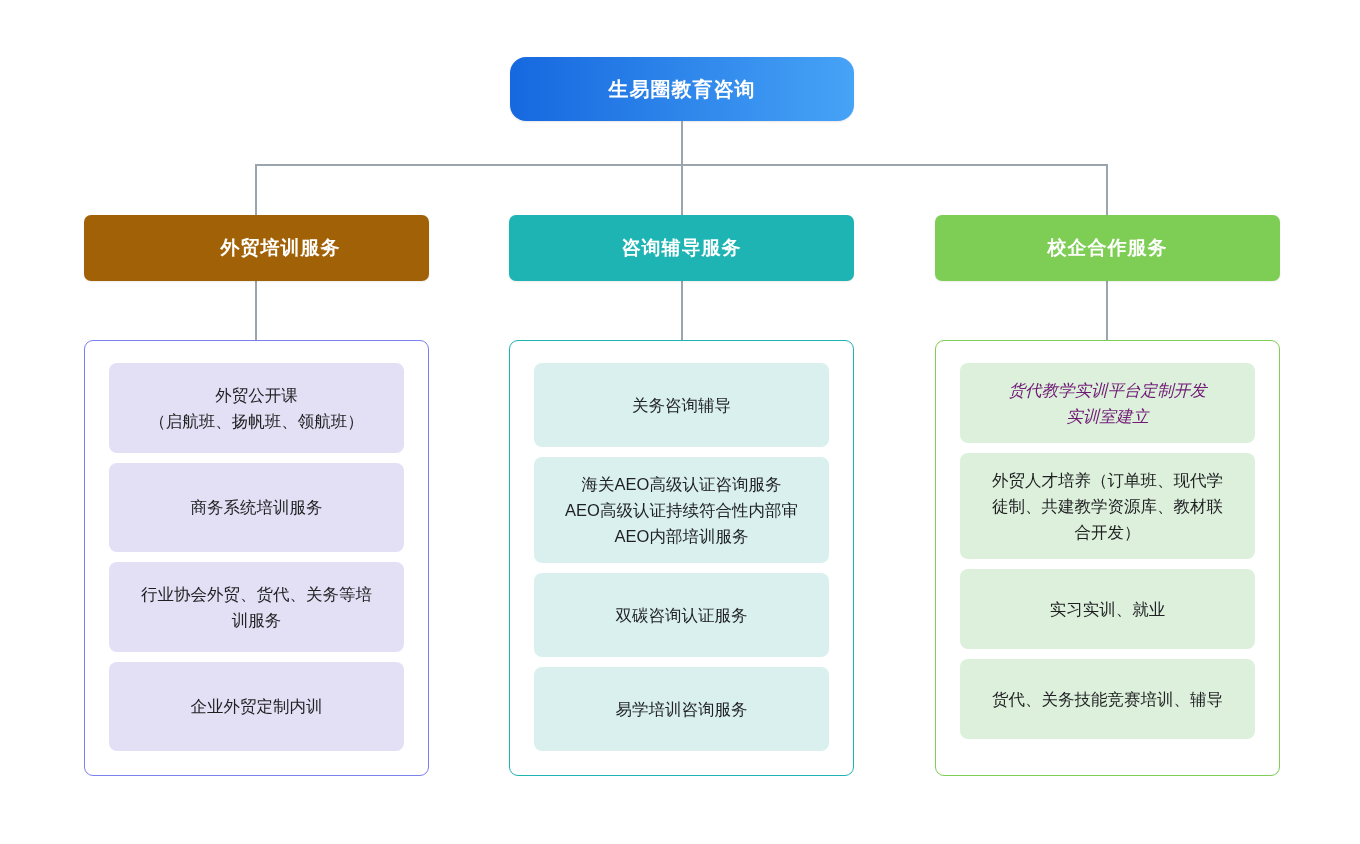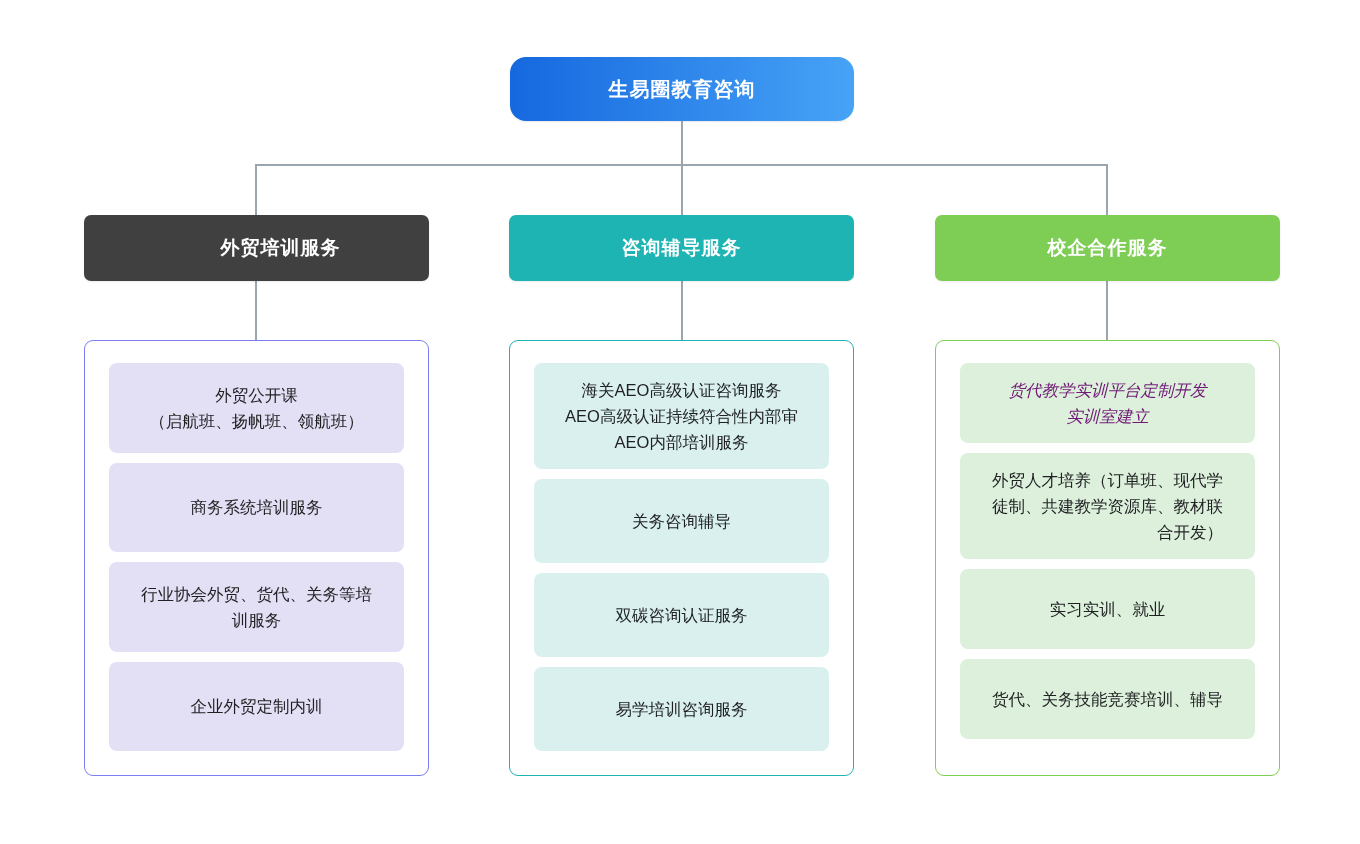--- a/index.html
+++ b/index.html
@@ -121,21 +121,21 @@
   <div class="connector h-line" style="left: 256px; top: 164px; width: 852px; background: rgb(154, 165, 173);"></div>
   <div class="connector v-line" style="left: 255px; top: 164px; height: 51px; background: rgb(154, 165, 173);"></div>
   <div class="connector v-line" style="left: 681px; top: 164px; height: 51px; background: rgb(154, 165, 173);"></div>
   <div class="connector v-line" style="left: 1106px; top: 164px; height: 51px; background: rgb(154, 165, 173);"></div>
 
   <div class="connector v-line" style="left: 255px; top: 281px; height: 59px; background: rgb(154, 165, 173);"></div>
   <div class="connector v-line" style="left: 681px; top: 281px; height: 59px; background: rgb(154, 165, 173);"></div>
   <div class="connector v-line" style="left: 1106px; top: 281px; height: 59px; background: rgb(154, 165, 173);"></div>
 
   <div class="column col-0">
-    <div class="category-header" style="background: #404040; padding-left: 48px;">
+    <div class="category-header" style="background: #a16207; padding-left: 48px;">
       <span class="cat-label">外贸培训服务</span>
     </div>
     <div class="items-container" style="border-color: rgb(123, 127, 240);">
       <div class="item-box" style="background: rgb(227, 223, 245); height: 91px;">
         <span class="item-label" style="color: rgb(31, 32, 34);">外贸公开课
 （启航班、扬帆班、领航班）</span>
       </div>
       <div class="item-box" style="background: rgb(227, 223, 245); height: 91px;">
         <span class="item-label" style="color: rgb(31, 32, 34);">商务系统培训服务</span>
       </div>
@@ -147,48 +147,48 @@
         <span class="item-label" style="color: rgb(31, 32, 34);">企业外贸定制内训</span>
       </div>
     </div>
   </div>
 
   <div class="column col-1">
     <div class="category-header" style="background: rgb(30, 180, 180);">
       <span class="cat-label">咨询辅导服务</span>
     </div>
     <div class="items-container" style="border-color: rgb(30, 180, 180);">
+      <div class="item-box" style="background: rgb(217, 240, 239); height: 84px;">
+        <span class="item-label" style="color: rgb(31, 32, 34);">关务咨询辅导</span>
+      </div>
       <div class="item-box" style="background: rgb(217, 240, 239); height: 106px;">
         <span class="item-label" style="color: rgb(31, 32, 34);">海关AEO高级认证咨询服务
 AEO高级认证持续符合性内部审
 AEO内部培训服务</span>
-      </div>
-      <div class="item-box" style="background: rgb(217, 240, 239); height: 84px;">
-        <span class="item-label" style="color: rgb(31, 32, 34);">关务咨询辅导</span>
       </div>
       <div class="item-box" style="background: rgb(217, 240, 239); height: 84px;">
         <span class="item-label" style="color: rgb(31, 32, 34);">双碳咨询认证服务</span>
       </div>
       <div class="item-box" style="background: rgb(217, 240, 239); height: 84px;">
         <span class="item-label" style="color: rgb(31, 32, 34);">易学培训咨询服务</span>
       </div>
     </div>
   </div>
 
   <div class="column col-2">
     <div class="category-header" style="background: rgb(126, 206, 85);">
       <span class="cat-label">校企合作服务</span>
     </div>
     <div class="items-container" style="border-color: rgb(126, 206, 85);">
       <div class="item-box" style="background: rgb(220, 240, 220); height: 80px;">
         <span class="item-label" style="color: #701a75; font-style: italic;">货代教学实训平台定制开发
 实训室建立</span>
       </div>
       <div class="item-box" style="background: rgb(220, 240, 220); height: 106px;">
-        <span class="item-label" style="color: rgb(31, 32, 34); text-align: right;">外贸人才培养（订单班、现代学
+        <span class="item-label" style="color: rgb(31, 32, 34);">外贸人才培养（订单班、现代学
 徒制、共建教学资源库、教材联
 合开发）</span>
       </div>
       <div class="item-box" style="background: rgb(220, 240, 220); height: 80px;">
         <span class="item-label" style="color: rgb(31, 32, 34);">实习实训、就业</span>
       </div>
       <div class="item-box" style="background: rgb(220, 240, 220); height: 80px;">
         <span class="item-label" style="color: rgb(31, 32, 34);">货代、关务技能竞赛培训、辅导</span>
       </div>
     </div>

